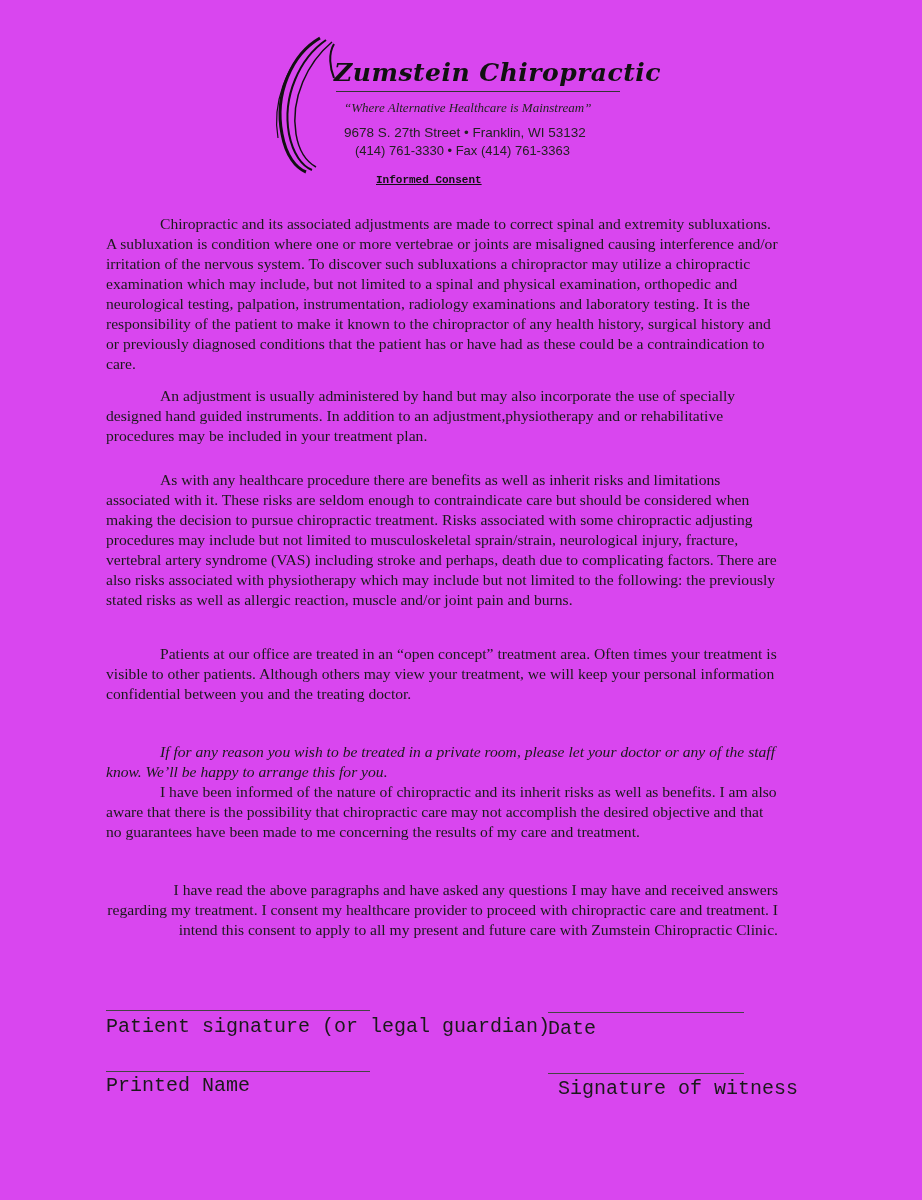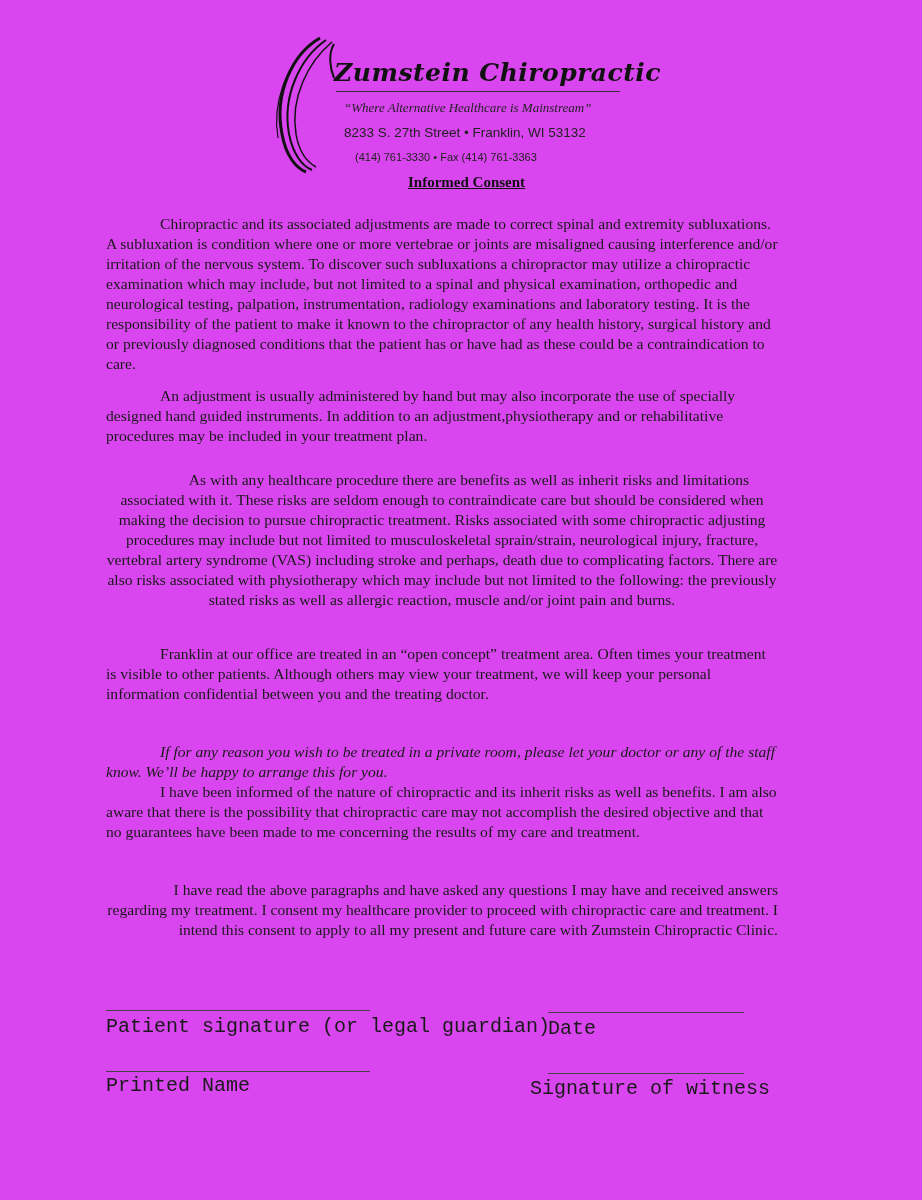--- a/index.html
+++ b/index.html
@@ -3,22 +3,22 @@
 <meta charset="utf-8">
 <style>
   html, body { margin:0; padding:0; }
   body { width:922px; height:1200px; background:#ffffff; position:relative; overflow:hidden; color:#1a1a1a; }
   .page { position:absolute; left:0; top:0; width:922px; height:1200px; background:#d946ef; }
   .logo-swoosh { position:absolute; left:272px; top:34px; width:70px; height:140px; }
   .clinic-name { position:absolute; left:334px; top:58px; font-family:"DejaVu Serif", serif; font-style:italic; font-weight:bold; font-size:25px; letter-spacing:0.5px; color:#111; white-space:nowrap; }
   .name-rule { position:absolute; left:336px; top:91px; width:284px; height:1px; background:#333; }
   .tagline { position:absolute; left:344px; top:92px; font-family:"Liberation Serif", serif; font-style:italic; font-size:13px; color:#222; white-space:nowrap;margin-top:8px; }
   .address { position:absolute; left:344px; top:125px; font-family:"Liberation Sans", sans-serif; font-size:13.5px; color:#222; white-space:nowrap; }
-  .phone { position:absolute; left:355px; top:143px; font-family:"Liberation Sans", sans-serif; font-size:11px; color:#222; white-space:nowrap;margin-top:8px; }
-  .doc-title { position:absolute; left:376px; top:174px; font-family:Liberation Serif, serif; font-weight:bold; font-size:15px; text-decoration:underline; color:#111; white-space:nowrap;margin-left:32px; }
+  .phone { position:absolute; left:355px; top:143px; font-family:"Liberation Sans", sans-serif; font-size:13px; color:#222; white-space:nowrap; }
+  .doc-title { position:absolute; left:376px; top:174px; font-family:Liberation Mono, monospace; font-weight:bold; font-size:11px; text-decoration:underline; color:#111; white-space:nowrap; }
   .body-text { position:absolute; left:106px; width:672px; font-family:"Liberation Serif", serif; font-size:15.6px; line-height:20px; color:#1a1a1a; }
   .body-text p { margin:0; text-indent:54px; }
   .sig-line { position:absolute; height:1px; background:#444; }
   .sig-label { position:absolute; font-family:Liberation Mono, monospace; font-size:20px; color:#1a1a1a; white-space:nowrap; }
 </style>
 </head>
 <body>
 
 <div class="page">
 
@@ -26,36 +26,36 @@
     <path d="M48 4 C20 20, 2 60, 10 100 C14 122, 24 134, 34 138" fill="none" stroke="#111" stroke-width="3"></path>
     <path d="M54 6 C28 24, 10 62, 17 100 C21 120, 30 132, 40 136" fill="none" stroke="#111" stroke-width="2"></path>
     <path d="M60 8 C36 28, 18 64, 24 100 C27 118, 35 128, 44 133" fill="none" stroke="#111" stroke-width="1.5"></path>
     <path d="M40 10 C14 30, 0 70, 6 104" fill="none" stroke="#111" stroke-width="1.2"></path>
     <path d="M62 10 C56 20, 58 34, 62 44" fill="none" stroke="#111" stroke-width="2"></path>
   </svg>
 
   <div class="clinic-name">Zumstein Chiropractic</div>
   <div class="name-rule"></div>
   <div class="tagline">“Where Alternative Healthcare is Mainstream”</div>
-  <div class="address">8233 S. 27th Street • Franklin, WI 53132</div>
+  <div class="address">9678 S. 27th Street • Franklin, WI 53132</div>
   <div class="phone">(414) 761-3330 • Fax (414) 761-3363</div>
 
   <div class="doc-title">Informed Consent</div>
 
   <div class="body-text" style="top:214px;">
     <p>Chiropractic and its associated adjustments are made to correct spinal and extremity subluxations.  A subluxation is condition where one or more vertebrae or joints are misaligned causing interference and/or irritation of the nervous system.  To discover such subluxations a chiropractor may utilize a chiropractic examination which may include, but not limited to a spinal and physical examination, orthopedic and neurological testing, palpation, instrumentation, radiology examinations and laboratory testing. It is the responsibility of the patient to make it known to the chiropractor of any health history, surgical history and or previously diagnosed conditions that the patient has or have had as these could be a contraindication to care.</p>
   </div>
   <div class="body-text" style="top:386px;">
     <p>An adjustment is usually administered by hand but may also incorporate the use of specially designed hand guided instruments.  In addition to an adjustment,physiotherapy and or rehabilitative procedures may be included in your treatment plan.</p>
   </div>
-  <div class="body-text" style="top:470px;text-align:center;">
+  <div class="body-text" style="top:470px;">
     <p>As with any healthcare procedure there are benefits as well as inherit risks and limitations associated with it.  These risks are seldom enough to contraindicate care but should be considered when making the decision to pursue chiropractic treatment. Risks associated with some chiropractic adjusting procedures may include but not limited to musculoskeletal sprain/strain, neurological injury, fracture, vertebral artery syndrome (VAS) including stroke and perhaps, death due to complicating factors.  There are also risks associated with physiotherapy which may include but not limited to the following:  the previously stated risks as well as allergic reaction, muscle and/or joint pain and burns.</p>
   </div>
   <div class="body-text" style="top:644px;">
-    <p>Franklin at our office are treated in an “open concept” treatment area.  Often times your treatment is visible to other patients.  Although others may view your treatment, we will keep your personal information confidential between you and the treating doctor.</p>
+    <p>Patients at our office are treated in an “open concept” treatment area.  Often times your treatment is visible to other patients.  Although others may view your treatment, we will keep your personal information confidential between you and the treating doctor.</p>
   </div>
   <div class="body-text" style="top:742px;font-style:italic;">
     <p>If for any reason you wish to be treated in a private room, please let your doctor or any of the staff know.  We’ll be happy to arrange this for you.</p>
   </div>
   <div class="body-text" style="top:782px;">
     <p>I have been informed of the nature of chiropractic and its inherit risks as well as benefits. I am also aware that there is the possibility that chiropractic care may not accomplish the desired objective and that no guarantees have been made to me concerning the results of my care and treatment.</p>
   </div>
   <div class="body-text" style="top:880px;text-align:right;">
     <p>I have read the above paragraphs and have asked any questions I may have and received answers regarding my treatment.  I consent my healthcare provider to proceed with chiropractic care and treatment.  I intend this consent to apply to all my present and future care with Zumstein Chiropractic Clinic.</p>
   </div>
@@ -63,15 +63,15 @@
   <div class="sig-line" style="left:106px; top:1010px; width:264px;"></div>
   <div class="sig-label" style="left:106px; top:1015px;">Patient signature (or legal guardian)</div>
 
   <div class="sig-line" style="left:548px; top:1012px; width:196px;"></div>
   <div class="sig-label" style="left:548px; top:1017px;">Date</div>
 
   <div class="sig-line" style="left:106px; top:1071px; width:264px;"></div>
   <div class="sig-label" style="left:106px; top:1074px;">Printed Name</div>
 
   <div class="sig-line" style="left:548px; top:1073px; width:196px;"></div>
-  <div class="sig-label" style="left:530px; top:1077px;">Signature of witness</div>
+  <div class="sig-label" style="left:558px; top:1077px;">Signature of witness</div>
 
 </div>
 
 </body></html>

